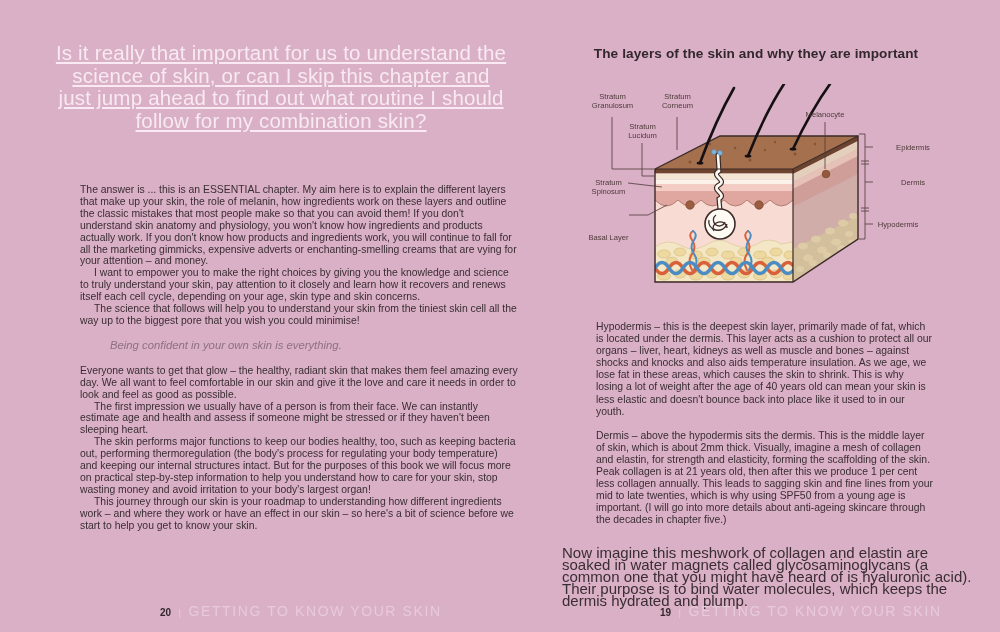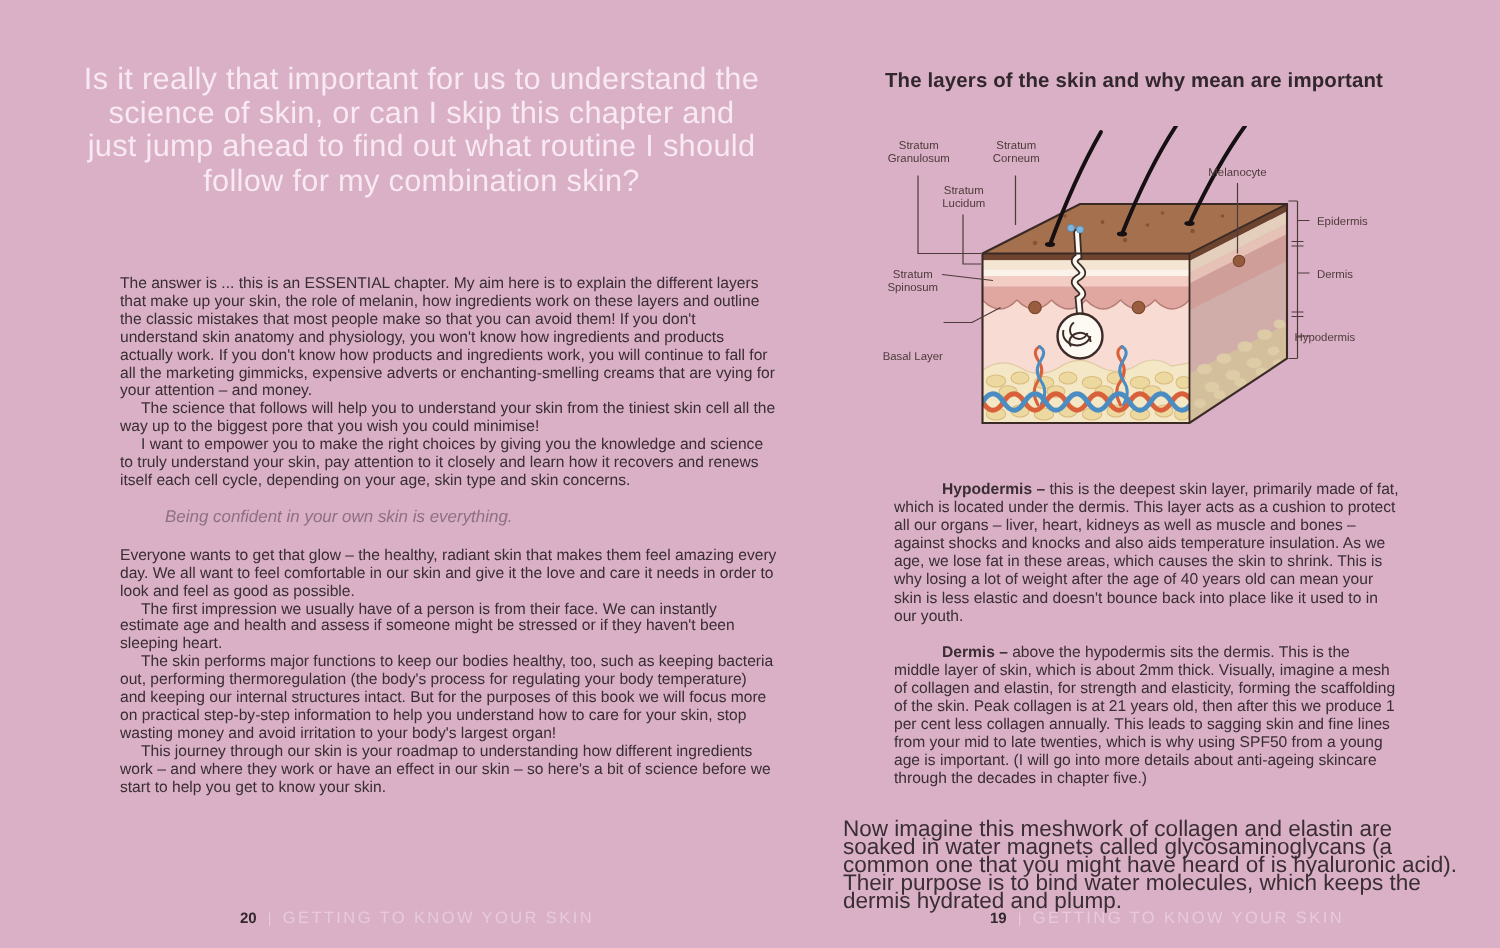--- a/index.html
+++ b/index.html
@@ -3,21 +3,21 @@
 <meta charset="utf-8">
 <style>
   html,body{margin:0;padding:0;}
   .spread{
     position:relative;width:1000px;height:632px;background:#d9b0c6;
     overflow:hidden;font-family:"Liberation Sans",sans-serif;
   }
   
   .lp-title{
     position:absolute;left:55px;top:42px;width:452px;text-align:center;
-    font-size:20.5px;line-height:22.6px;font-weight:500;color:#f8e9f2;letter-spacing:.2px;
+    font-size:20.5px;line-height:22.6px;font-weight:500;color:#f8e9f2;letter-spacing:.2px;text-decoration:underline;
   }
   .lp-body{
     position:absolute;left:64px;top:184px;width:438px;
     font-size:10.4px;line-height:11.9px;color:#3a2d33;margin-left:16px;
   }
   .lp-body p{margin:0;}
   .lp-body p.indent{text-indent:14px;}
   .pull-quote{
     margin:13px 0 13px 0;padding-left:30px;font-style:italic;
     color:#8e7081;font-size:11.3px;
@@ -26,64 +26,64 @@
   .rp-heading{
     position:absolute;left:560px;top:46px;width:392px;text-align:center;
     font-weight:bold;font-size:13.6px;color:#33272e;letter-spacing:.1px;
   }
   .diagram{position:absolute;left:560px;top:84px;width:440px;height:236px;}
   .diagram svg{position:absolute;left:0;top:0;}
   .diag-label{
     position:absolute;font-size:7.6px;line-height:9.2px;color:#4e3a38;
     white-space:pre-line;text-align:center;
   }
-  .diag-label.la{text-align:left;}
+  .diag-label.la{text-align:center;}
   .rp-body{
     position:absolute;left:596px;top:321px;width:337px;
     font-size:10.4px;line-height:12.1px;color:#3a2d33;
   }
   .rp-body p{margin:0 0 12px 0;}
-  .lead{font-weight:bold;margin-left:32px;}
+  .lead{font-weight:normal;}
   .rp-closing{
     position:absolute;left:562px;top:547px;width:412px;
     font-size:15px;line-height:12.1px;color:#3a2d33;
   }
   
   .footer{position:absolute;top:602px;white-space:nowrap;}
   .footer .num{font-weight:bold;color:#33272e;font-size:10px;}
   .footer .sep{color:#e8cadb;margin:0 3px;font-size:9.5px;}
-  .footer .cap{color:#e8cadb;letter-spacing:1.6px;font-size:11px;}
+  .footer .cap{color:#e8cadb;letter-spacing:1.6px;font-size:14px;}
   .footer-left{left:160px;width:215px;text-align:center;}
   .footer-right{left:660px;width:215px;text-align:center;}
 </style>
 </head>
 <body>
 
 <div class="spread">
 
   <div class="lp-title">Is it really that important for us to understand the science of skin, or can I skip this chapter and just jump ahead to find out what routine I should follow for my combination skin?</div>
 
   <div class="lp-body">
     <p>The answer is ... this is an ESSENTIAL chapter. My aim here is to explain the different layers that make up your skin, the role of melanin, how ingredients work on these layers and outline the classic mistakes that most people make so that you can avoid them! If you don't understand skin anatomy and physiology, you won't know how ingredients and products actually work. If you don't know how products and ingredients work, you will continue to fall for all the marketing gimmicks, expensive adverts or enchanting-smelling creams that are vying for your attention – and money.</p>
+    <p class="indent">I want to empower you to make the right choices by giving you the knowledge and science to truly understand your skin, pay attention to it closely and learn how it recovers and renews itself each cell cycle, depending on your age, skin type and skin concerns.</p>
     <p class="indent">The science that follows will help you to understand your skin from the tiniest skin cell all the way up to the biggest pore that you wish you could minimise!</p>
-    <p class="indent">I want to empower you to make the right choices by giving you the knowledge and science to truly understand your skin, pay attention to it closely and learn how it recovers and renews itself each cell cycle, depending on your age, skin type and skin concerns.</p>
     <div class="pull-quote">Being confident in your own skin is everything.</div>
     <p>Everyone wants to get that glow – the healthy, radiant skin that makes them feel amazing every day. We all want to feel comfortable in our skin and give it the love and care it needs in order to look and feel as good as possible.</p>
     <p class="indent">The first impression we usually have of a person is from their face. We can instantly estimate age and health and assess if someone might be stressed or if they haven't been sleeping heart.</p>
     <p class="indent">The skin performs major functions to keep our bodies healthy, too, such as keeping bacteria out, performing thermoregulation (the body's process for regulating your body temperature) and keeping our internal structures intact. But for the purposes of this book we will focus more on practical step-by-step information to help you understand how to care for your skin, stop wasting money and avoid irritation to your body's largest organ!</p>
     <p class="indent">This journey through our skin is your roadmap to understanding how different ingredients work – and where they work or have an effect in our skin – so here's a bit of science before we start to help you get to know your skin.</p>
   </div>
 
   <div class="footer footer-left">
     <span class="num">20</span>
     <span class="sep">|</span>
     <span class="cap">GETTING TO KNOW YOUR SKIN</span>
   </div>
 
-  <div class="rp-heading">The layers of the skin and why mean are important</div>
+  <div class="rp-heading">The layers of the skin and why they are important</div>
 
   <div class="diagram">
     <svg width="440" height="236" viewBox="0 0 440 236">
       <defs>
         <clipPath id="clipFront">
             <rect x="95" y="85" width="138" height="113"></rect>
           </clipPath>
         <clipPath id="clipRight">
             <path d="M233,85 L298,52 L298,155 L233,198 Z"></path>
           </clipPath>

